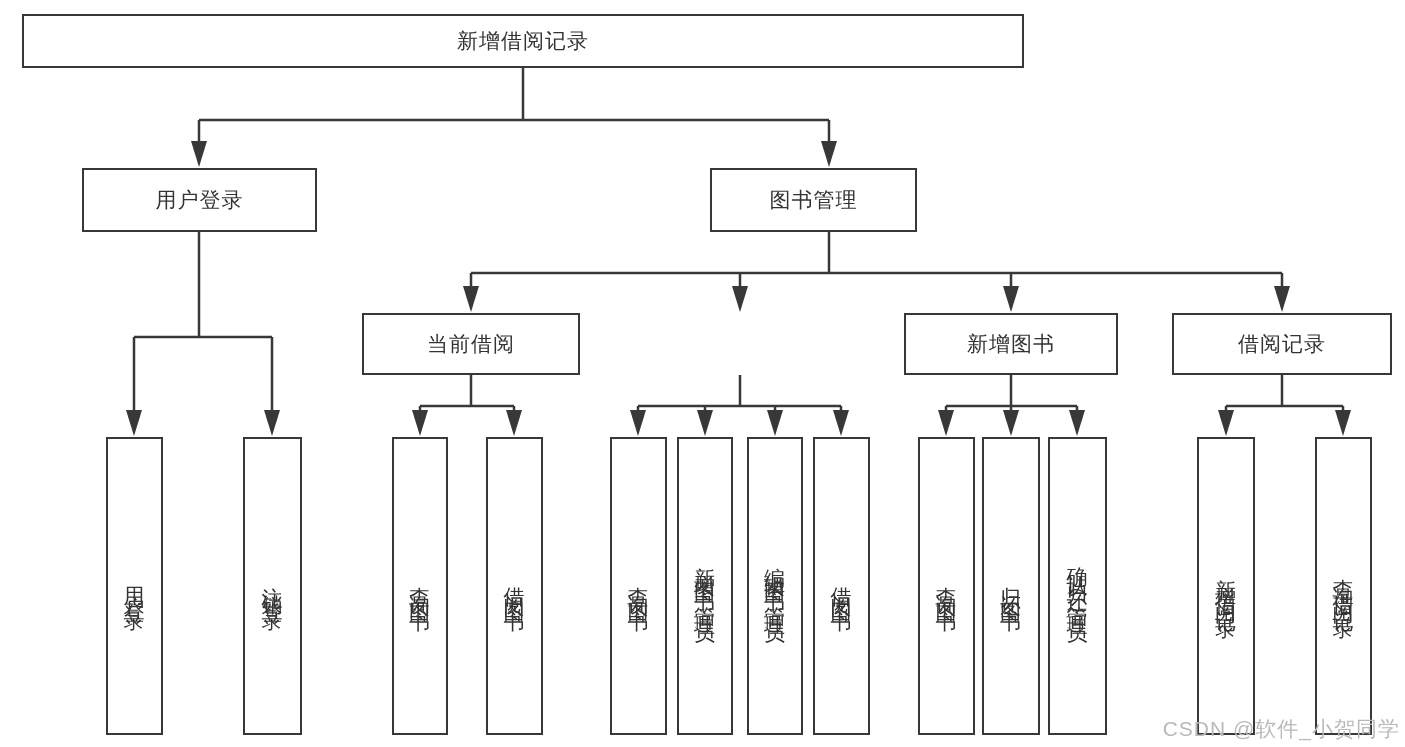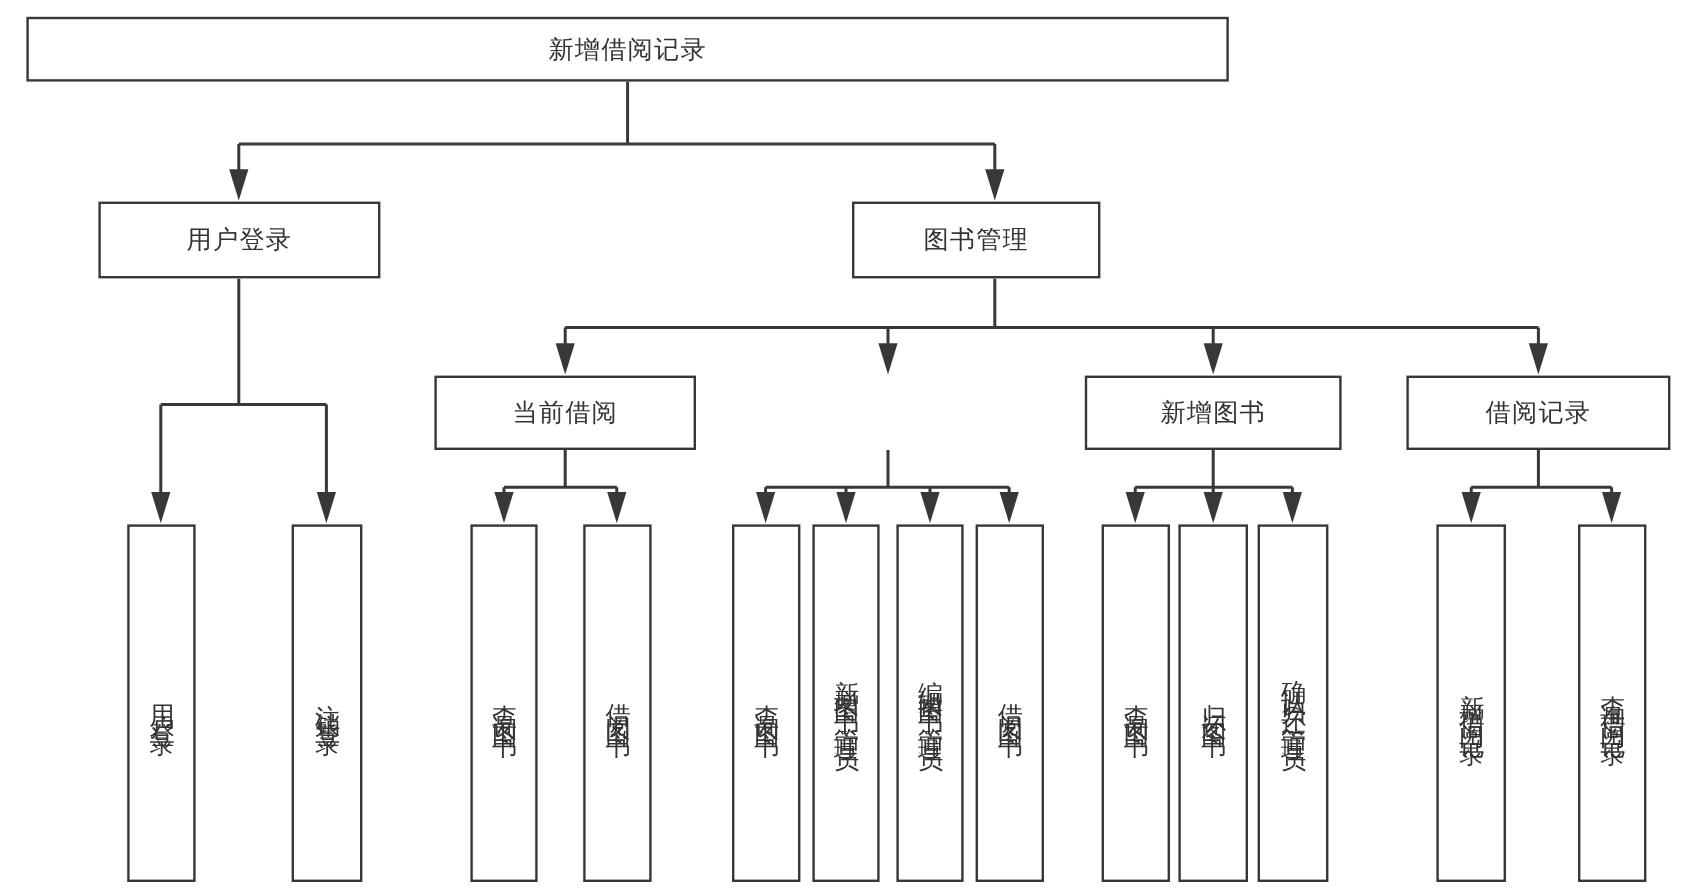--- a/index.html
+++ b/index.html
@@ -114,14 +114,15 @@
   <div class="node leaf" style="left:747px; top:437px; width:56px; height:298px;">编辑图书（管理员）</div>
   <div class="node leaf" style="left:813px; top:437px; width:57px; height:298px;">借阅图书</div>
 
   <div class="node leaf" style="left:918px; top:437px; width:57px; height:298px;">查询图书</div>
   <div class="node leaf" style="left:982px; top:437px; width:58px; height:298px;">归还图书</div>
   <div class="node leaf" style="left:1048px; top:437px; width:59px; height:298px;">确认归还（管理员）</div>
 
   <div class="node leaf" style="left:1197px; top:437px; width:58px; height:298px;">新增借阅记录</div>
   <div class="node leaf" style="left:1315px; top:437px; width:57px; height:298px;">查询借阅记录</div>
 
+  <div class="watermark">CSDN @软件_小贺同学</div>
 
 </div>
 
 </body></html>

